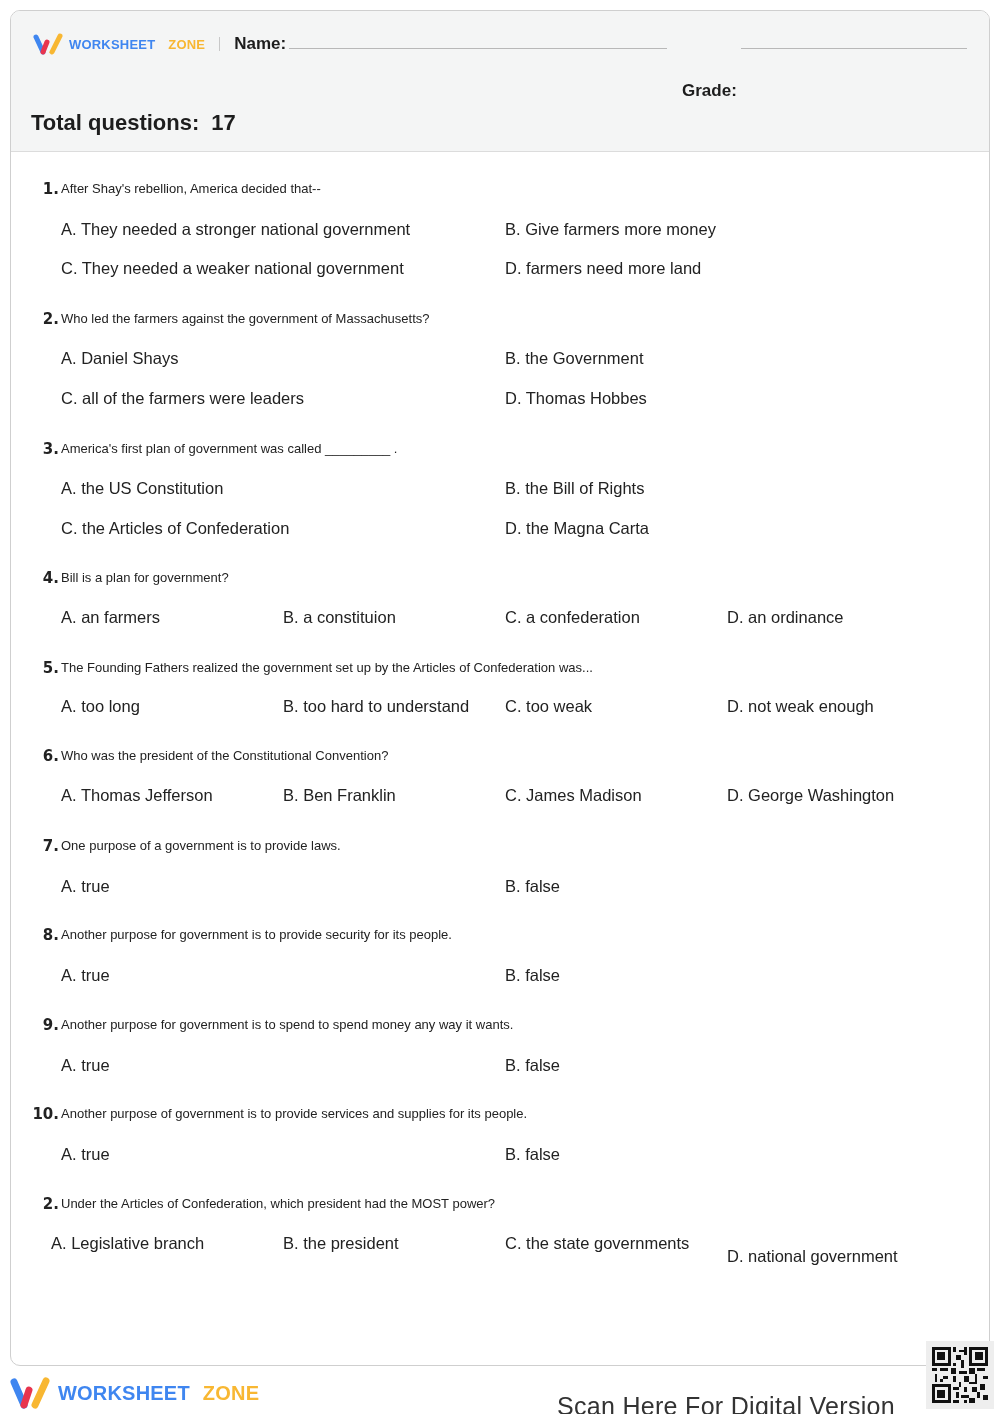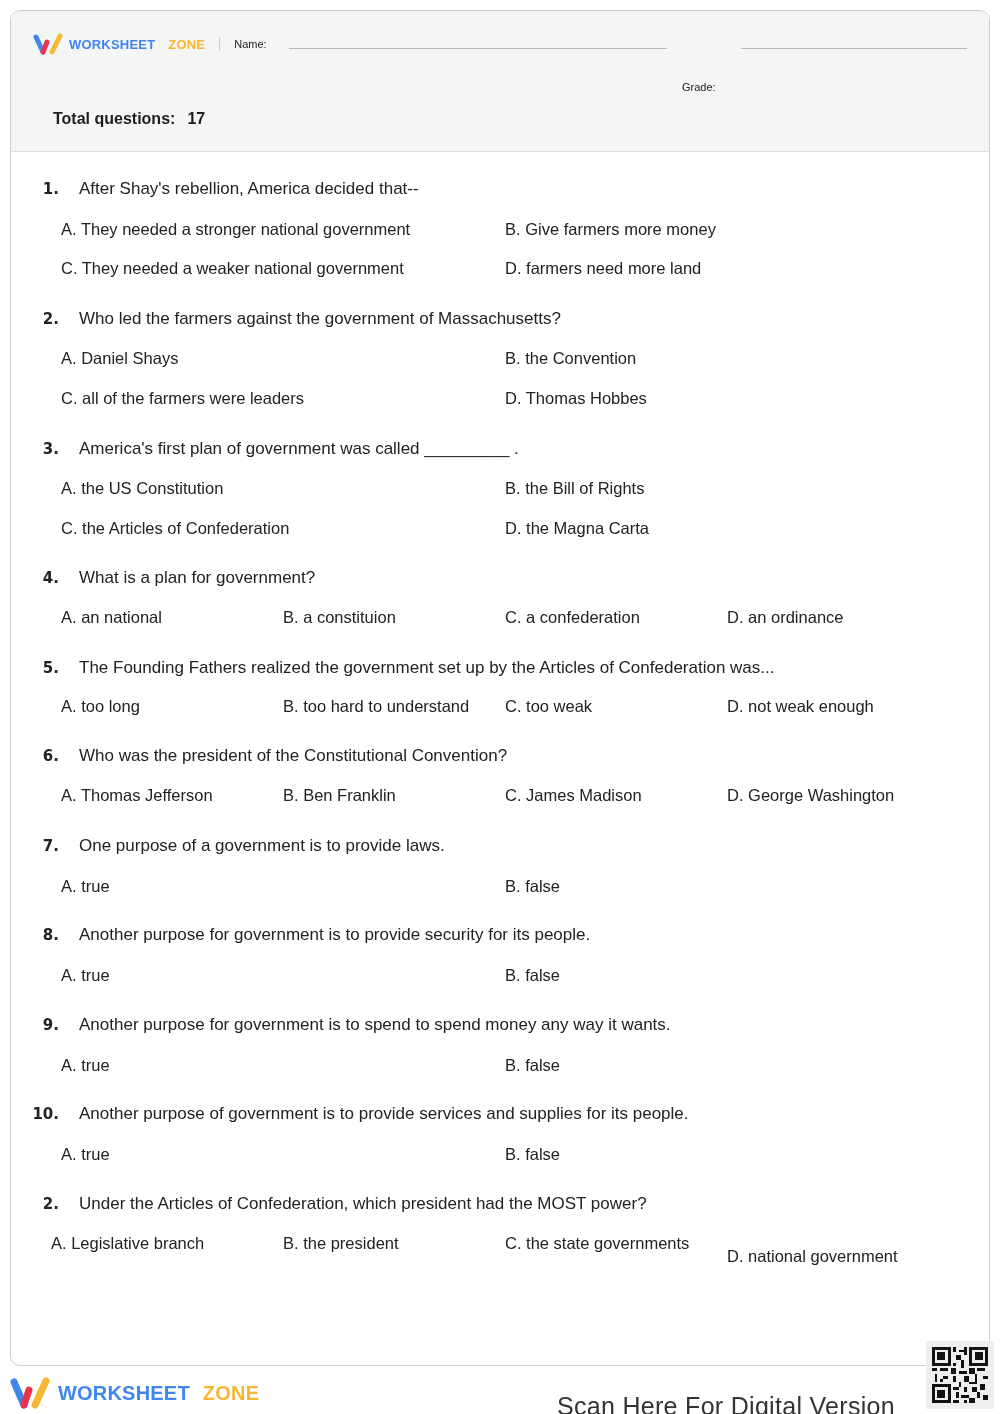--- a/index.html
+++ b/index.html
@@ -12,32 +12,32 @@
   }
   .header {
     position: absolute; left: 0; top: 0; width: 100%; height: 141px;
     background: #f4f5f5; border-bottom: 1px solid #dcdcdc;
   }
   .logo-row { position: absolute; left: 22px; top: 22px; display: flex; align-items: center; }
   .logo-text { font-family: "Liberation Sans", sans-serif; font-weight: bold; font-size: 13px; letter-spacing: 0.2px; margin-left: 4px; }
   .logo-text .ws { color: #3f86f0; }
   .logo-text .zone { color: #f8b732; margin-left: 13px; }
   .logo-sep { width: 1px; height: 14px; background: #c8c8c8; margin: 0 14px 0 14px; }
-  .field-label { font-family: "Liberation Sans", sans-serif; font-weight: normal; font-size: 11px; color: #1d1d1d; }
+  .field-label { font-family: "Liberation Sans", sans-serif; font-weight: bold; font-size: 17px; color: #1d1d1d; }
   .name-line { position: absolute; left: 278px; top: 37px; width: 378px; border-bottom: 1px solid #b8b8b8; }
   .grade-label { position: absolute; left: 671px; top: 22px; margin-top: 48px; }
   .grade-line { position: absolute; left: 730px; top: 37px; width: 226px; border-bottom: 1px solid #b8b8b8; }
-  .total { position: absolute; left: 20px; top: 99px; font-family: "Liberation Sans", sans-serif; font-weight: bold; font-size: 16px; color: #1d1d1d; margin-left: 22px; }
+  .total { position: absolute; left: 20px; top: 99px; font-family: "Liberation Sans", sans-serif; font-weight: bold; font-size: 22px; color: #1d1d1d; }
   .total .count { margin-left: 12px; }
 
   .questions { position: absolute; left: 0; top: 141px; width: 100%; }
   .q { position: absolute; left: 0; width: 100%; }
   .q-stem { position: absolute; left: 0; top: 0; width: 100%; font-size: 16px; line-height: 22px; white-space: nowrap; }
   .q-num { position: absolute; right: 930px; font-weight: bold; font-size: 15px; text-align: right; }
-  .q-text { position: absolute; left: 68px; font-family: "Liberation Sans", sans-serif; font-size: 17px; }
+  .q-text { position: absolute; left: 50px; font-family: "Liberation Sans", sans-serif; font-size: 13px; }
   .opt { position: absolute; font-family: "Liberation Sans", sans-serif; font-size: 16.5px; line-height: 22px; white-space: nowrap; color: #222; }
 
   .footer-logo { position: absolute; left: 10px; top: 1377px; display: flex; align-items: center; }
   .footer-logo .logo-text { font-size: 20px; margin-left: 6px; }
   .footer-scan { position: absolute; left: 557px; top: 1380px; font-family: "Liberation Sans", sans-serif; font-size: 25px; color: #333; letter-spacing: 0.3px; margin-top: 12px; }
   .qr { position: absolute; left: 926px; top: 1341px; width: 68px; height: 68px; background: #eeeeee; padding: 6px; }
 </style>
 </head>
 <body>
 
@@ -73,42 +73,42 @@
       <span class="opt" style="left:50px;top:79px">C. They needed a weaker national government</span>
       <span class="opt" style="left:494px;top:79px">D. farmers need more land</span>
     </div>
 
     <div class="q" style="top:156px">
       <div class="q-stem">
           <span class="q-num">2.</span>
           <span class="q-text">Who led the farmers against the government of Massachusetts?</span>
         </div>
       <span class="opt" style="left:50px;top:39px">A. Daniel Shays</span>
-      <span class="opt" style="left:494px;top:39px">B. the Convention</span>
+      <span class="opt" style="left:494px;top:39px">B. the Government</span>
       <span class="opt" style="left:50px;top:79px">C. all of the farmers were leaders</span>
       <span class="opt" style="left:494px;top:79px">D. Thomas Hobbes</span>
     </div>
 
     <div class="q" style="top:286px">
       <div class="q-stem">
           <span class="q-num">3.</span>
           <span class="q-text">America's first plan of government was called  _________ .</span>
         </div>
       <span class="opt" style="left:50px;top:39px">A. the US Constitution</span>
       <span class="opt" style="left:494px;top:39px">B. the Bill of Rights</span>
       <span class="opt" style="left:50px;top:79px">C. the Articles of Confederation</span>
       <span class="opt" style="left:494px;top:79px">D. the Magna Carta</span>
     </div>
 
     <div class="q" style="top:415px">
       <div class="q-stem">
           <span class="q-num">4.</span>
-          <span class="q-text">What is a plan for government?</span>
-        </div>
-      <span class="opt" style="left:50px;top:39px">A. an national</span>
+          <span class="q-text">Bill is a plan for government?</span>
+        </div>
+      <span class="opt" style="left:50px;top:39px">A. an farmers</span>
       <span class="opt" style="left:272px;top:39px">B. a constituion</span>
       <span class="opt" style="left:494px;top:39px">C. a confederation</span>
       <span class="opt" style="left:716px;top:39px">D. an ordinance</span>
     </div>
 
     <div class="q" style="top:505px">
       <div class="q-stem">
           <span class="q-num">5.</span>
           <span class="q-text">The Founding Fathers realized the government set up by the Articles of Confederation was...</span>
         </div>

